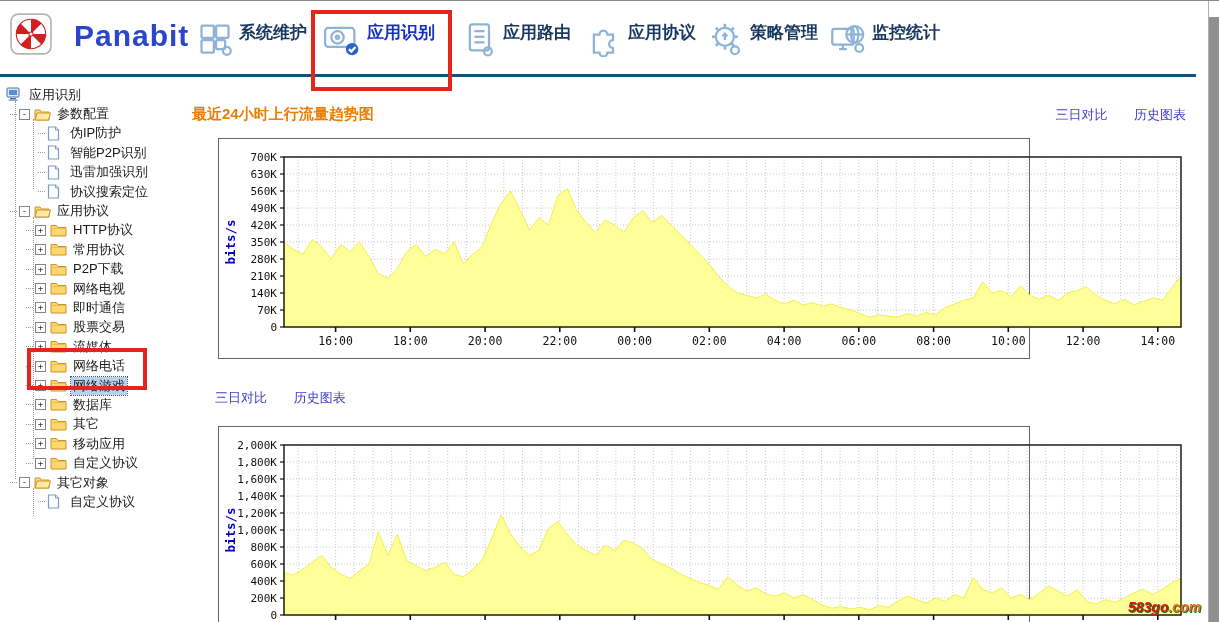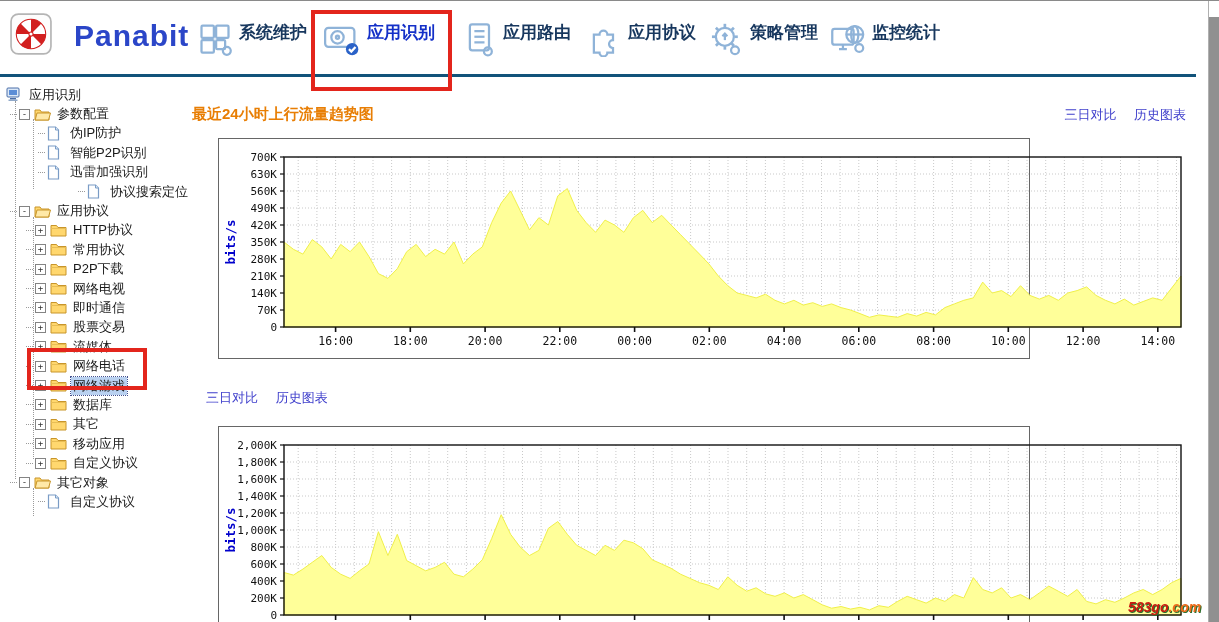--- a/index.html
+++ b/index.html
@@ -30,21 +30,21 @@
   .tree-row .t-icon svg { display:block; }
   .tree-label { font-size:13px; color:#1a1a1a; padding:0 2px; }
   .tree-label.selected { background:#b9d1f0; outline:1px dotted #44518f; }
   .stub { width:7px; border-top:1px dotted #9a9a9a; margin-right:2px; flex:0 0 auto; }
   .spine { position:absolute; border-left:1px dotted #9a9a9a; width:0; }
 
   
   .chart-title-row { position:absolute; left:192px; width:994px; display:flex; justify-content:space-between; align-items:baseline; }
   .chart-title { font-size:15px; font-weight:bold; color:#e87e04; }
   .chart-links { font-size:13px; color:#4040cc; }
-  .chart-links span { cursor:pointer; margin-left:14px; }
+  .chart-links span { cursor:pointer; margin-left:23px; }
   .chart-box { position:absolute; left:218px; width:812px; height:221px; border:1px solid #666; background:#fff; }
   .chart-svg { display:block; }
 
   
   #watermark { position:absolute; left:1128px; top:598px; z-index:60; font-style:italic; font-weight:bold;
       font-size:14px; text-shadow:1px 1px 0 #2d6e2d; white-space:nowrap; }
   #watermark .wm-a { color:#cc1a10; } #watermark .wm-b { color:#ef6a1a; }
   #scrollbar { position:absolute; right:0; top:0; width:11px; height:622px; background:#909090;
       border-left:1px solid #b0b0b0; z-index:70; }
   #scrollbar .cap { position:absolute; top:0; left:0; width:11px; height:16px; background:#fff; }
@@ -206,21 +206,21 @@
       <div class="tree-row" style="padding-left: 38px;">
         <span class="stub"></span>
         <span class="t-icon">
           <svg width="13" height="15" viewBox="0 0 13 15">
             <path d="M1.5,1 h7 l3,3 v10 h-10 z" fill="#fff" stroke="#7a9cc6" stroke-width="1.2"></path>
             <path d="M8.5,1 v3 h3" fill="#dce9f8" stroke="#7a9cc6"></path>
           </svg>
         </span>
         <span class="tree-label">迅雷加强识别</span>
       </div>
-      <div class="tree-row" style="padding-left: 38px; margin-left: 40px;">
+      <div class="tree-row" style="padding-left: 38px;">
         <span class="stub"></span>
         <span class="t-icon">
           <svg width="13" height="15" viewBox="0 0 13 15">
             <path d="M1.5,1 h7 l3,3 v10 h-10 z" fill="#fff" stroke="#7a9cc6" stroke-width="1.2"></path>
             <path d="M8.5,1 v3 h3" fill="#dce9f8" stroke="#7a9cc6"></path>
           </svg>
         </span>
         <span class="tree-label">协议搜索定位</span>
       </div>
       <div class="tree-row" style="padding-left: 10px;">

